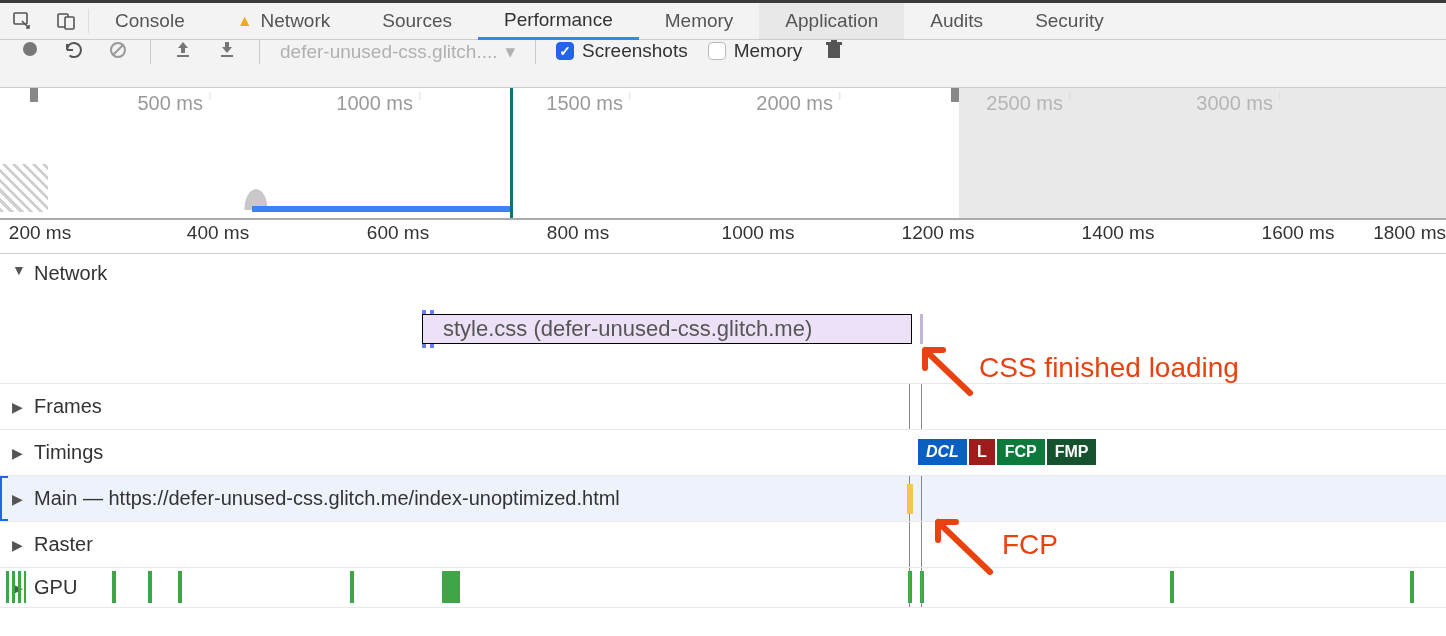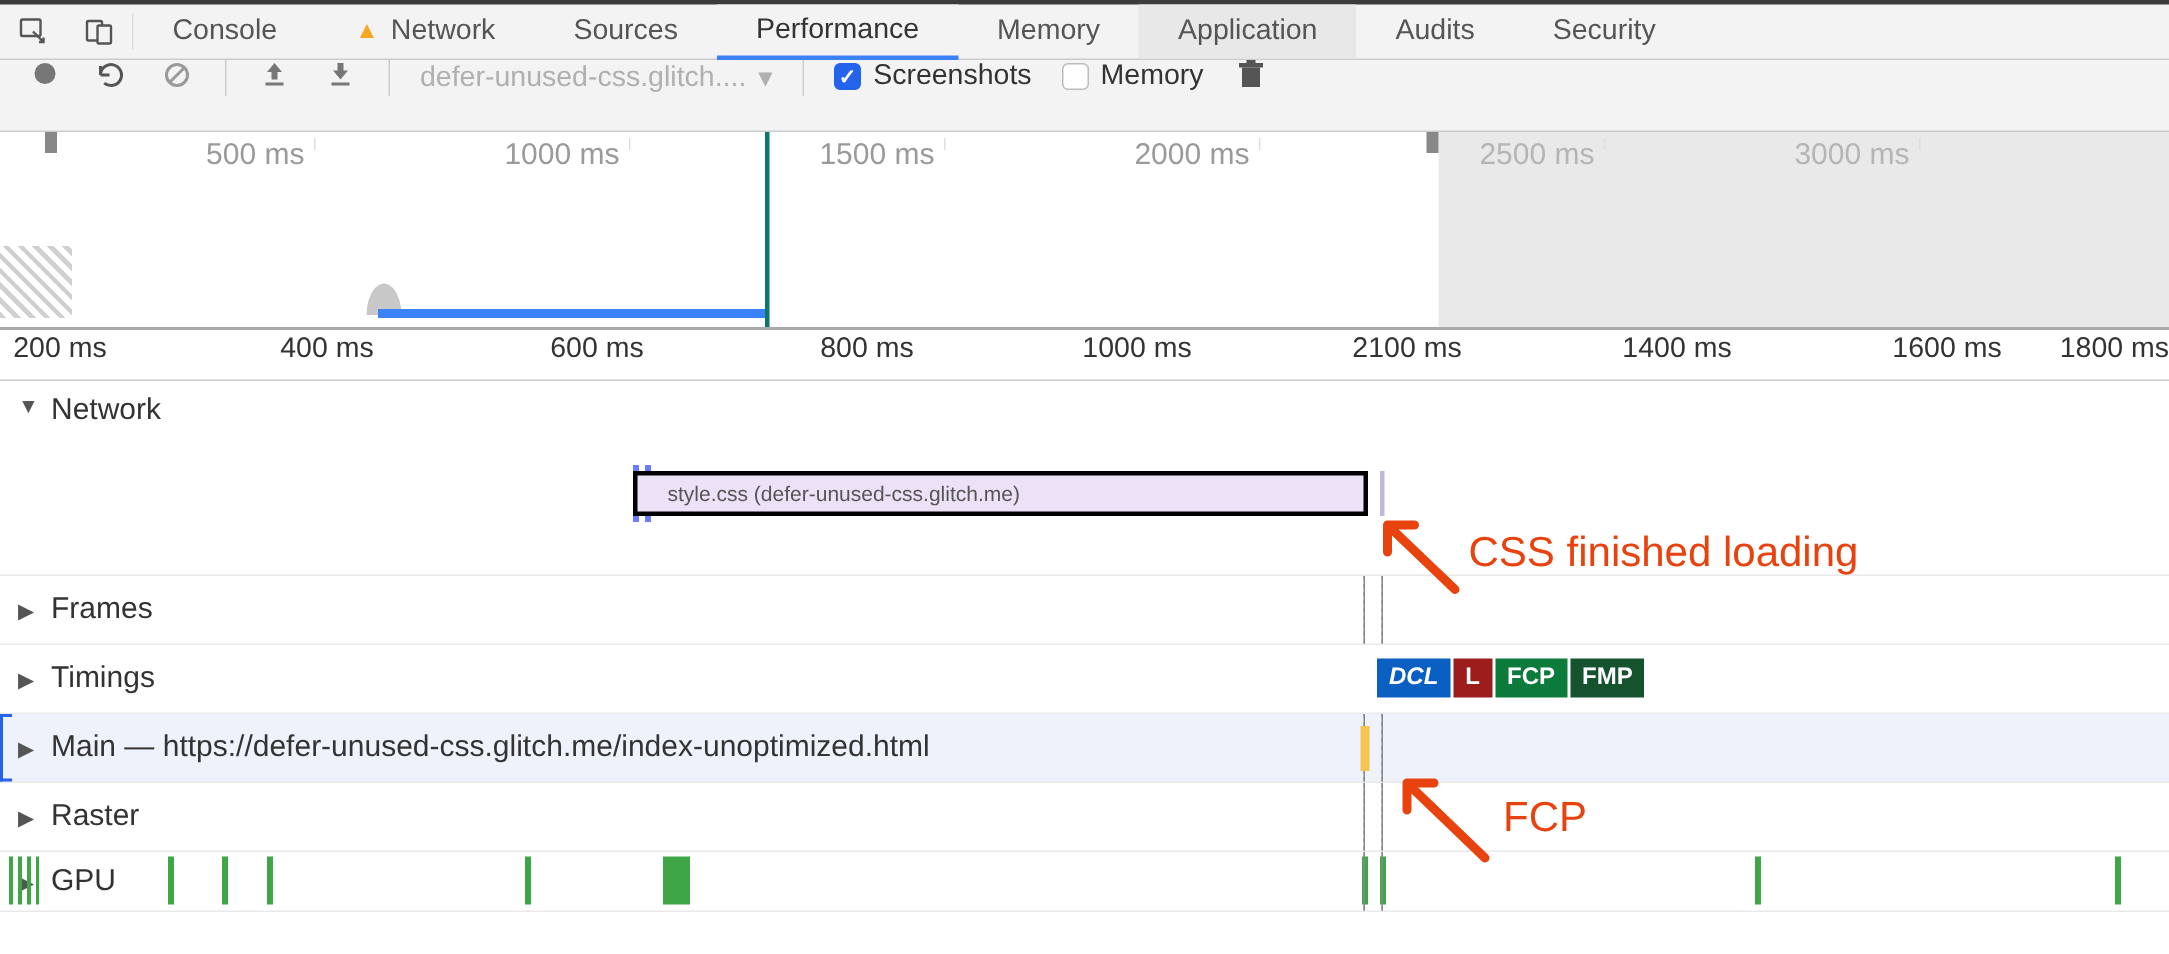--- a/index.html
+++ b/index.html
@@ -102,21 +102,21 @@
     position:relative;
   }
   .row.sel{background:#eef3fb;}
   .tri{display:inline-block;color:#555;font-size:14px;width:14px;}
   .row .lbl{white-space:nowrap;}
 
   
   .net-lane{position:absolute;inset:0;}
   .net-bar{
     position:absolute;top:60px;left:422px;width:490px;height:30px;
-    background:#ece1f7;border:3px solid #000000;font-size:14px;color:#555;
+    background:#ece1f7;border:1px solid #000000;font-size:22px;color:#555;
     display:flex;align-items:center;padding-left:20px;
   }
   .net-tick{position:absolute;top:56px;width:4px;height:38px;background:#6c7cff;}
   
   .dots-handle{position:absolute;right:538px;top:-2px;color:#666;font-size:18px;letter-spacing:2px;}
 
   
   .badges{position:absolute;top:9px;left:918px;display:flex;gap:2px;font-size:16px;font-weight:600;}
   .badge{padding:4px 8px;color:#fff;}
   .b-dcl{background:#0a60c2;font-style:italic;}
@@ -257,21 +257,21 @@
   <div class="ov-blue"></div>
   <div class="ov-line"></div>
 </div>
 
 <div class="ruler">
   <span class="rtick" style="left:40px">200 ms</span>
   <span class="rtick" style="left:218px">400 ms</span>
   <span class="rtick" style="left:398px">600 ms</span>
   <span class="rtick" style="left:578px">800 ms</span>
   <span class="rtick" style="left:758px">1000 ms</span>
-  <span class="rtick" style="left:938px">2100 ms</span>
+  <span class="rtick" style="left:938px">1200 ms</span>
   <span class="rtick" style="left:1118px">1400 ms</span>
   <span class="rtick" style="left:1298px">1600 ms</span>
   <span class="rtick" style="left:1446px;transform:translateX(-100%)">1800 ms</span>
 </div>
 
 <div class="rows">
 
   <div class="row" style="height:130px;align-items:flex-start;padding-top:8px;">
     <span class="tri">▼</span>
     <span class="lbl">Network</span>

